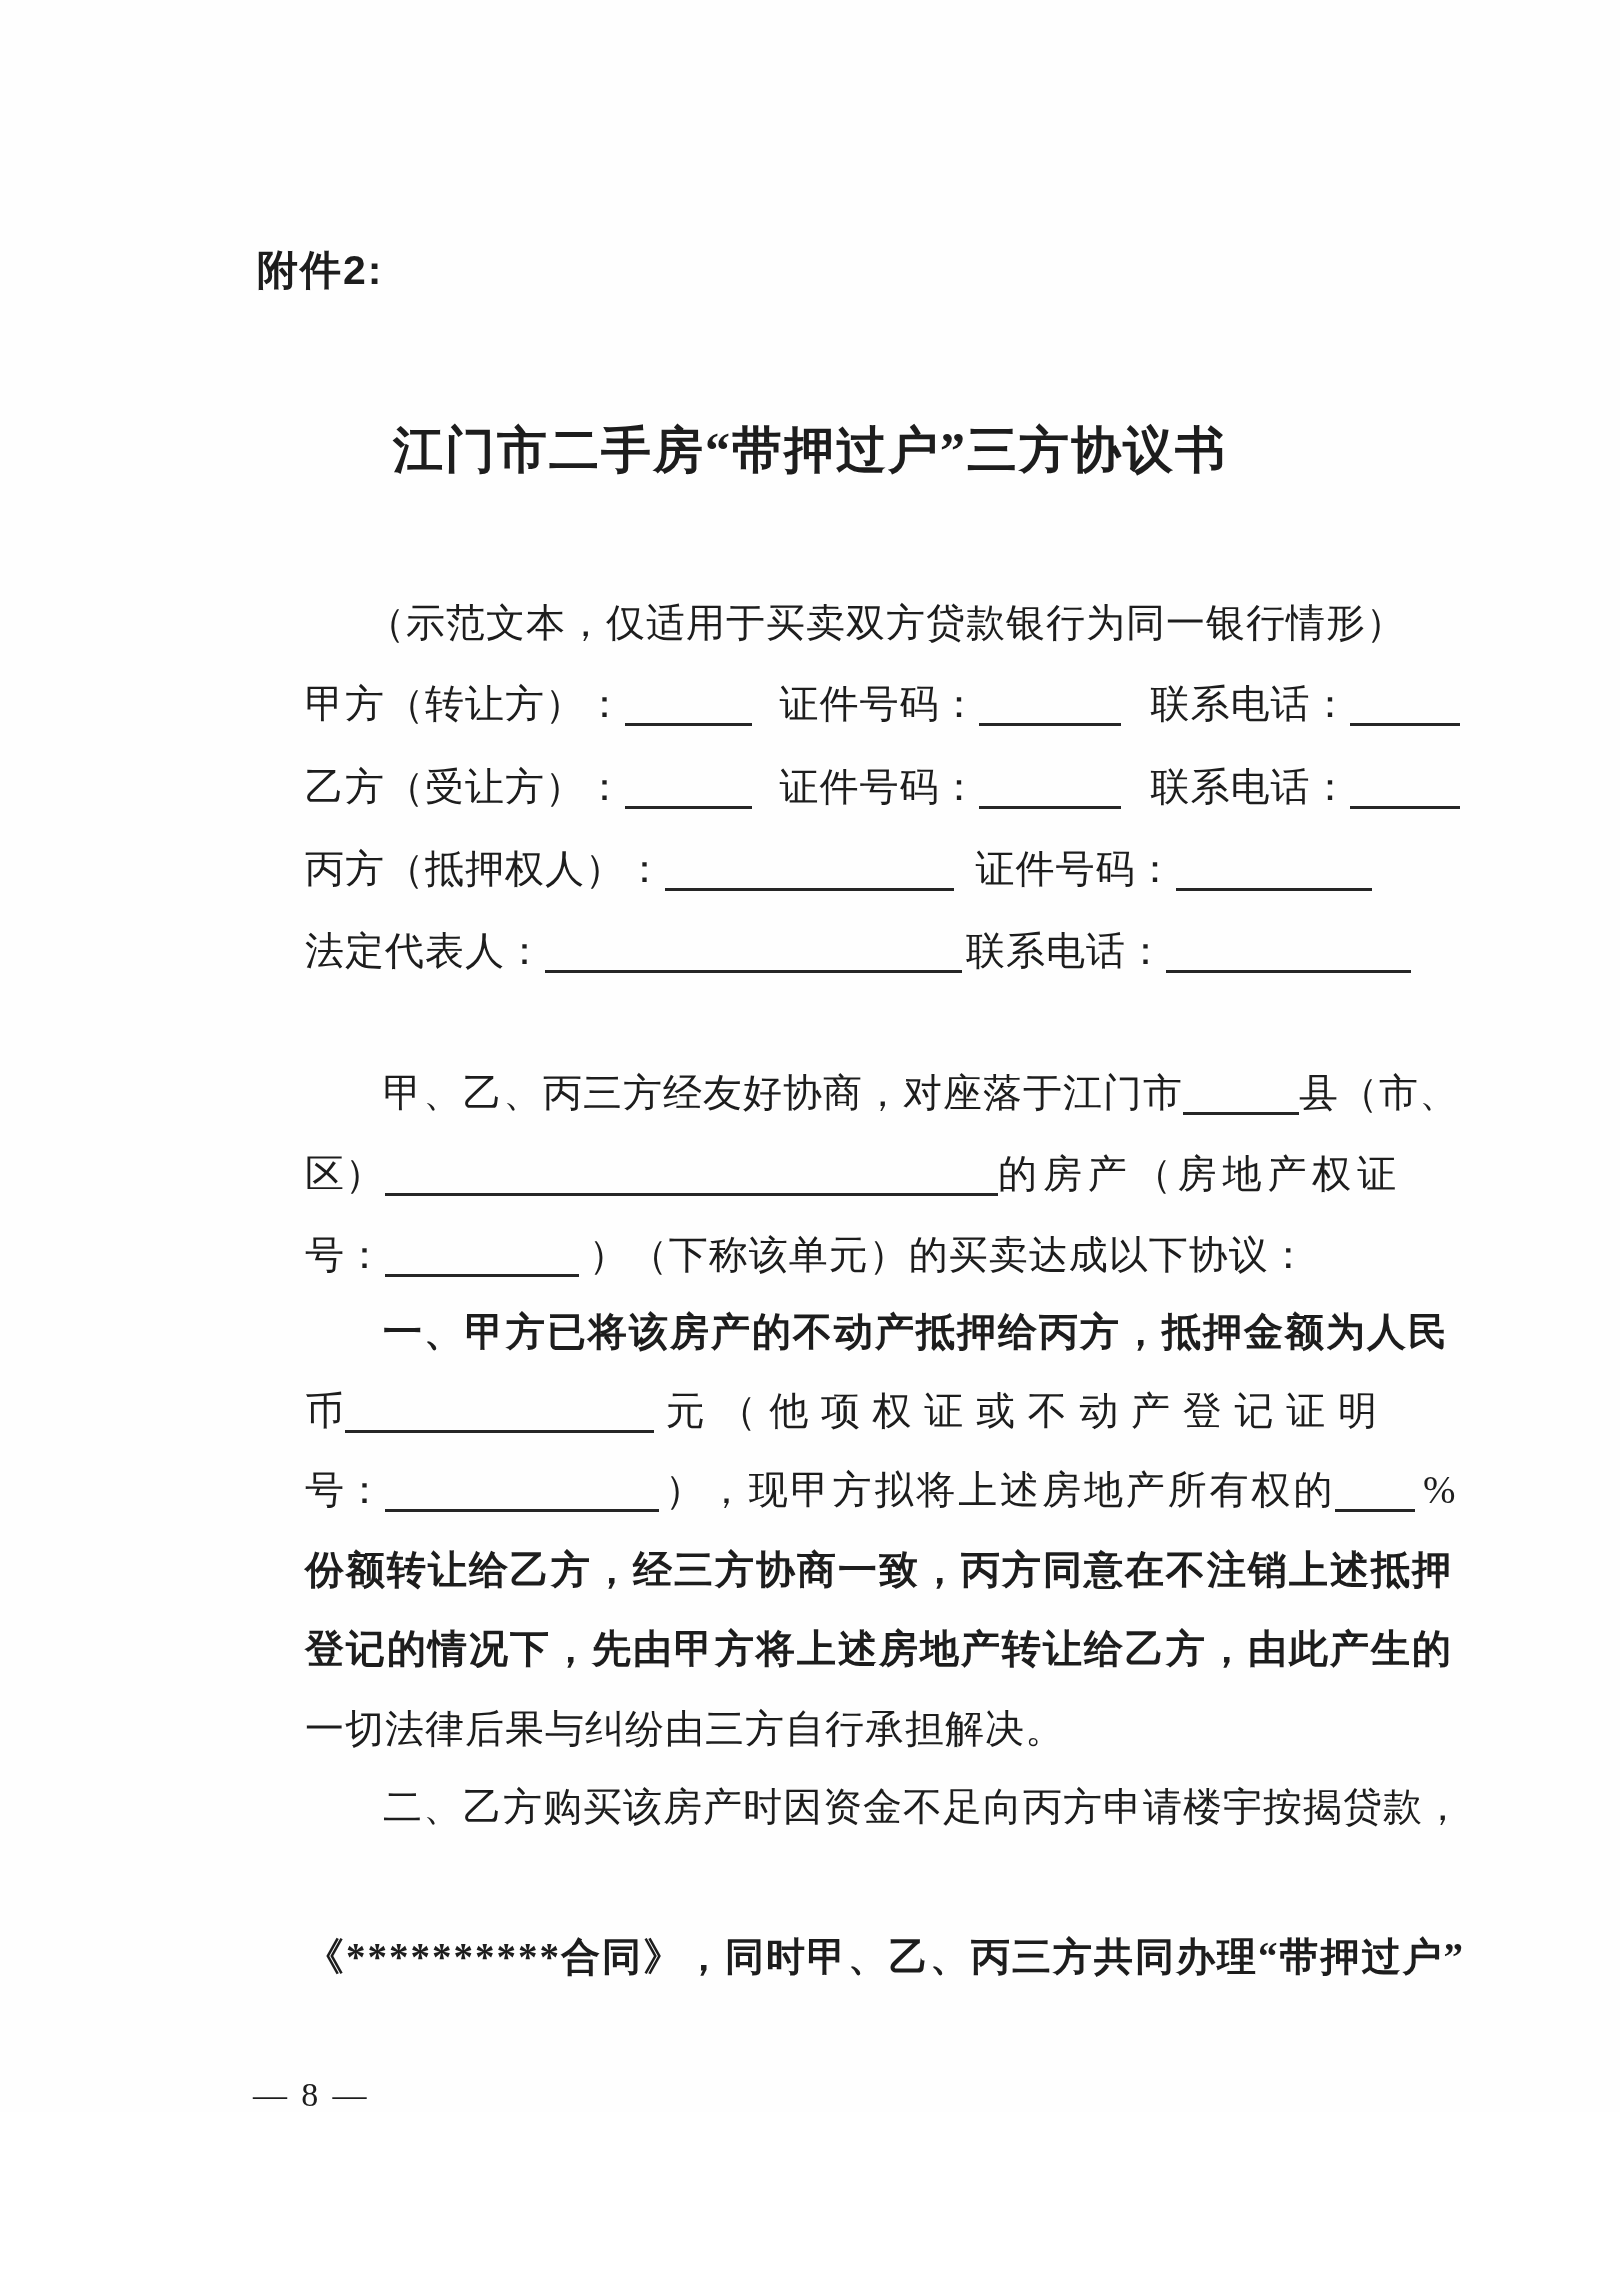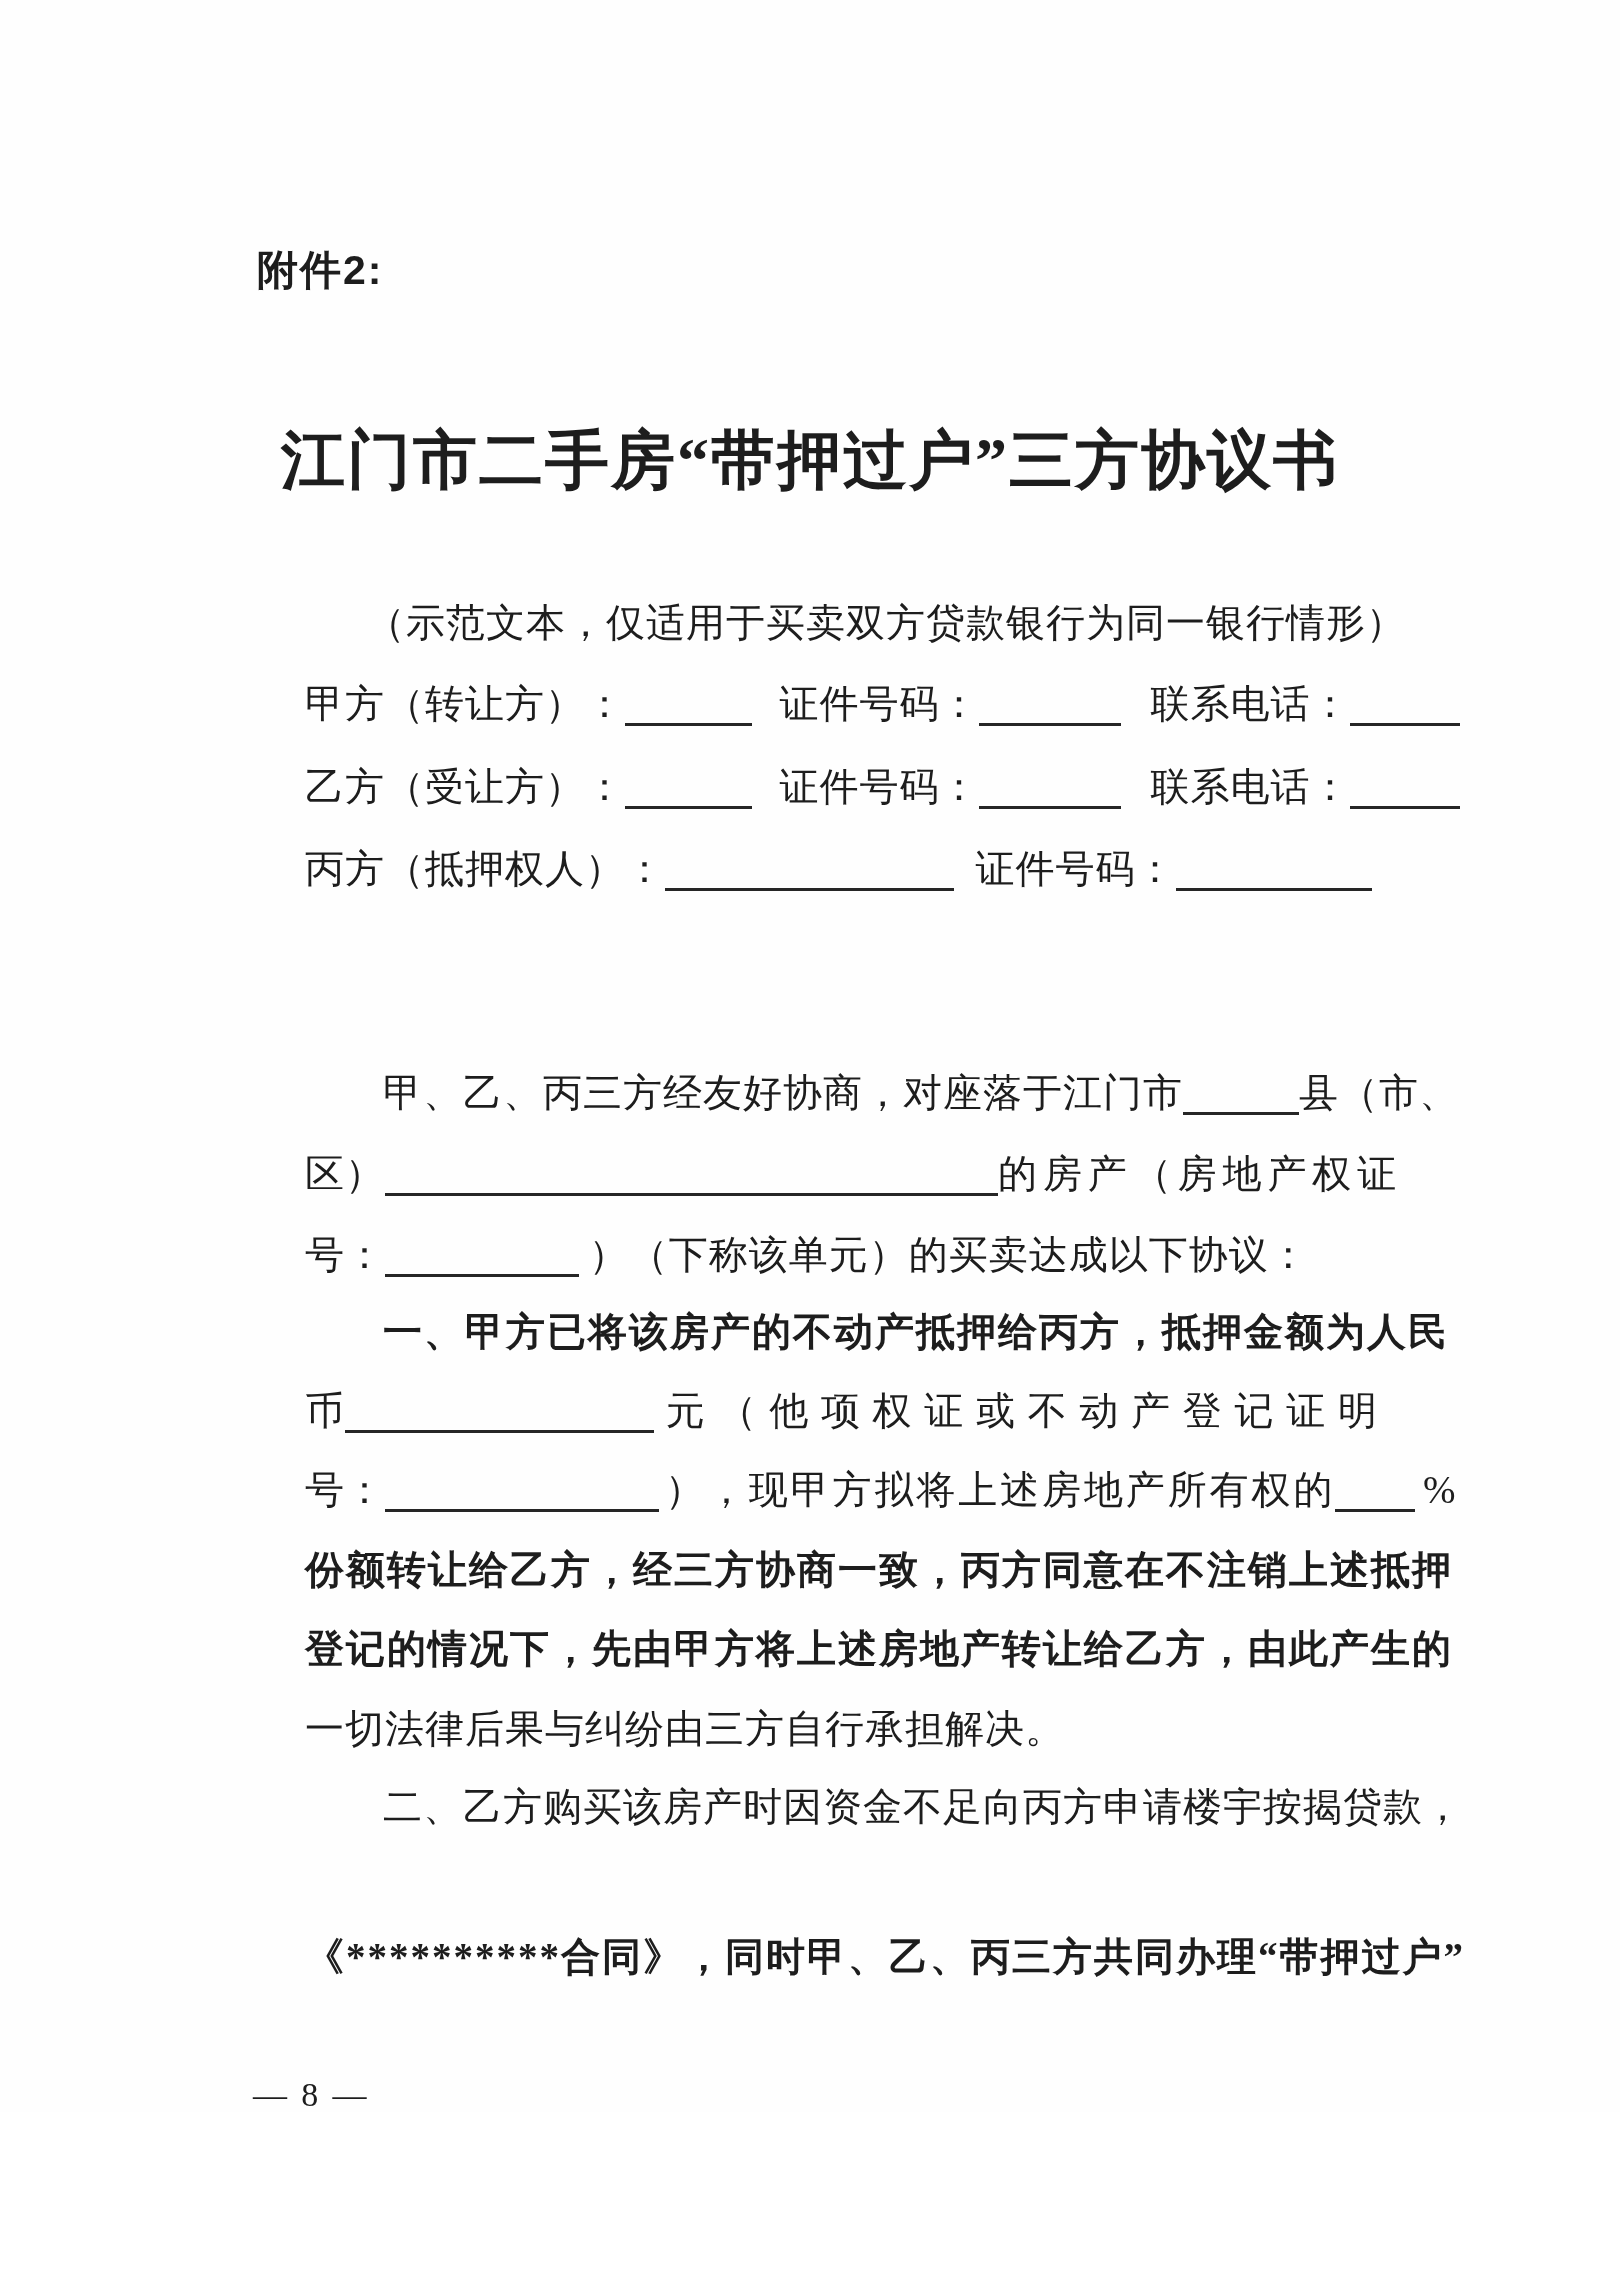--- a/index.html
+++ b/index.html
@@ -19,21 +19,21 @@
     font-family:"Liberation Sans","DejaVu Sans",sans-serif;
     font-weight:bold;
     font-size:41px;
     letter-spacing:2px;
   }
   .title {
     position:absolute;
     left:0; top:417px;
     width:100%;
     text-align:center;
-    font-size:64px;
+    font-size:50px;
     font-weight:bold;
     letter-spacing:2px;
   }
   .ln {
     position:absolute;
     left:265px;
     width:1127px;
     height:61px;
     line-height:61px;
     font-size:39px;
@@ -70,20 +70,21 @@
   <div class="title">江门市二手房“带押过户”三方协议书</div>
 
   <div class="ln note-indent" style="top:592px"><span>（示范文本，仅适用于买卖双方贷款银行为同一银行情形）</span></div>
 
   <div class="ln" style="top:673px"><span>甲方（转让方）：</span><span class="bl" style="width:127px;margin-right:27.4px"></span><span>证件号码：</span><span class="bl" style="width:142px;margin-right:29px"></span><span>联系电话：</span><span class="bl" style="width:110px"></span></div>
 
   <div class="ln" style="top:756px"><span>乙方（受让方）：</span><span class="bl" style="width:127px;margin-right:27.4px"></span><span>证件号码：</span><span class="bl" style="width:142px;margin-right:29px"></span><span>联系电话：</span><span class="bl" style="width:110px"></span></div>
 
   <div class="ln" style="top:838px"><span>丙方（抵押权人）：</span><span class="bl" style="width:289px;margin-right:21.6px"></span><span>证件号码：</span><span class="bl" style="width:196px"></span></div>
 
+  <div class="ln" style="top:920px"><span>法定代表人：</span><span class="bl" style="width:417px;margin-right:3.9px"></span><span>联系电话：</span><span class="bl" style="width:245px"></span></div>
 
   <div class="ln indent" style="top:1062px"><span>甲、乙、丙三方经友好协商，对座落于江门市</span><span class="bl" style="width:116px"></span><span>县（市、</span></div>
 
   <div class="ln" style="top:1143px"><span>区）</span><span class="bl" style="width:613px"></span><span class="sp6">的房产（房地产权证</span></div>
 
   <div class="ln" style="top:1224px"><span>号：</span><span class="bl" style="width:194px;margin-right:9.8px"></span><span>）（下称该单元）的买卖达成以下协议：</span></div>
 
   <div class="ln indent sp2" style="top:1301px"><span>一、甲方已将该房产的不动产抵押给丙方，抵押金额为人民</span></div>
 
   <div class="ln" style="top:1380px"><span>币</span><span class="bl" style="width:309px;margin-right:11.8px"></span><span class="sp13">元（他项权证或不动产登记证明</span></div>

